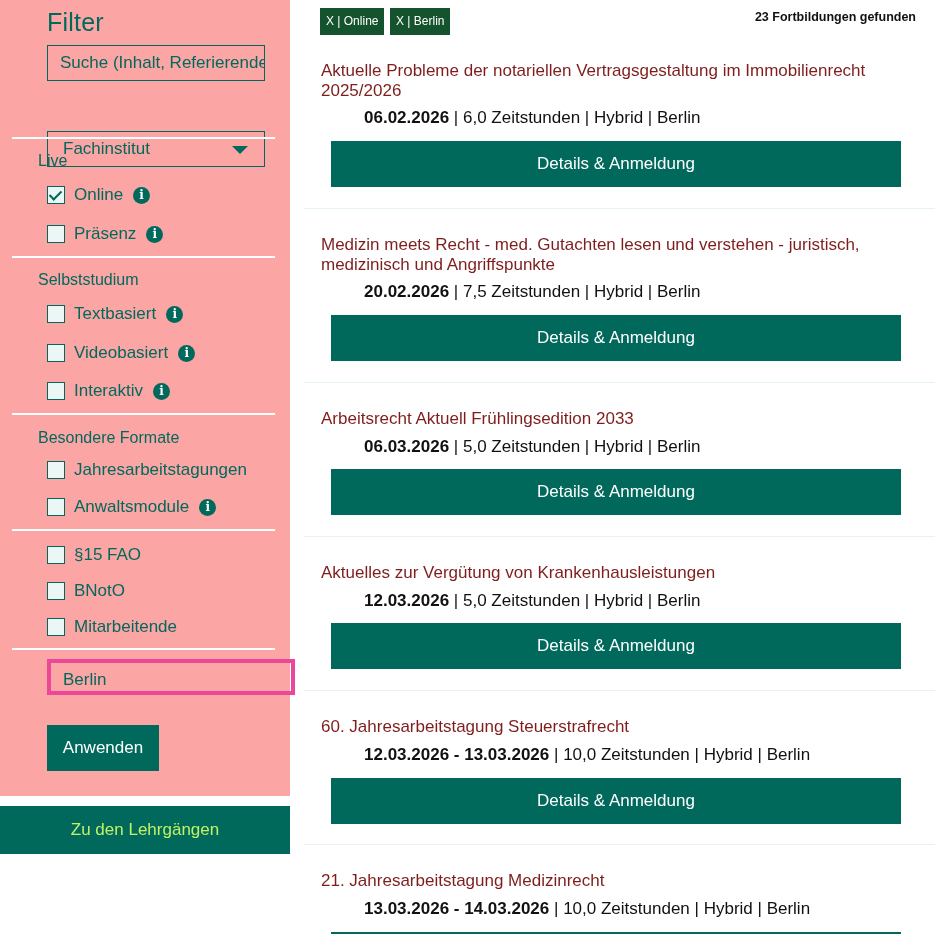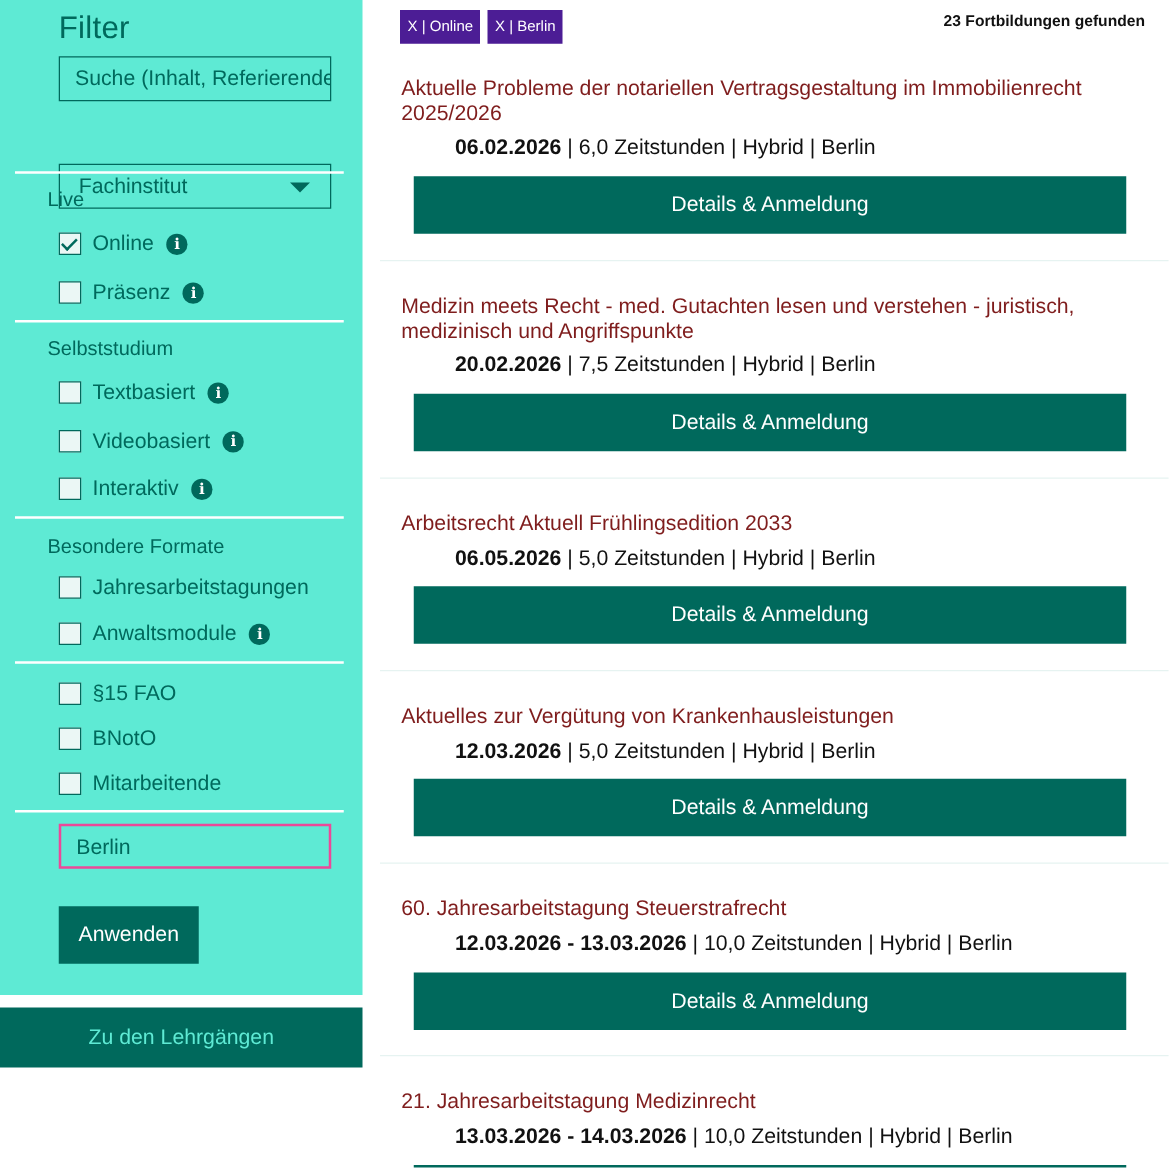--- a/index.html
+++ b/index.html
@@ -1,21 +1,21 @@
 <!DOCTYPE html>
 <html><head>
 <meta charset="utf-8">
 <style>
   * { box-sizing: border-box; margin: 0; padding: 0; }
   html, body { width: 935px; height: 934px; overflow: hidden; background: #ffffff; }
   body { font-family: "Liberation Sans", sans-serif; color: #111; position: relative; }
 
   .sidebar {
     position: absolute; left: 0; top: 0; width: 290px; height: 796px;
-    background: #5eead4;
+    background: #fca5a5;
   }
   .filter-title {
     position: absolute; left: 47px; top: 8px; font-size: 25px; color: #00695c; letter-spacing: 0.2px;
   }
   .search-input {
     position: absolute; left: 47px; top: 45px; width: 218px; height: 36px;
     border: 1px solid #00695c; background: transparent; font-size: 17px; color: #00695c;
     padding: 0 12px; font-family: "Liberation Sans", sans-serif; white-space: nowrap; overflow: hidden;
     line-height: 34px;
   }
@@ -37,34 +37,34 @@
     content: ""; position: absolute; left: 4px; top: 1px; width: 5px; height: 10px;
     border: solid #00695c; border-width: 0 2.5px 2.5px 0; transform: rotate(45deg);
   }
   .cb-label { font-size: 17px; color: #00695c; }
   .info-icon {
     width: 17px; height: 17px; border-radius: 50%; background: #00695c; color: #fff;
     font-size: 12px; font-weight: bold; text-align: center; line-height: 17px; margin-left: 10px;
     font-family: "DejaVu Serif", serif;
   }
   .city-input {
-    position: absolute; left: 47px; top: 659px; width: 218px; height: 36px;
-    border: 2px solid #ec4899; font-size: 17px; color: #00695c; padding: 0 12px; line-height: 34px;
+    position: absolute; left: 47px; top: 659px; width: 248px; height: 36px;
+    border: 4px solid #ec4899; font-size: 17px; color: #00695c; padding: 0 12px; line-height: 34px;
   }
   .apply-btn {
     position: absolute; left: 47px; top: 725px; width: 112px; height: 46px;
     background: #00695c; color: #fff; font-size: 17px; text-align: center; line-height: 46px;
   }
   .lehrgang-btn {
     position: absolute; left: 0; top: 806px; width: 290px; height: 48px;
-    background: #00695c; color: #5eead4; font-size: 17px; text-align: center; line-height: 48px;
+    background: #00695c; color: #bef264; font-size: 17px; text-align: center; line-height: 48px;
   }
 
   .chip {
-    position: absolute; top: 8px; height: 27px; background: #4c1d95; color: #fff;
+    position: absolute; top: 8px; height: 27px; background: #14532d; color: #fff;
     font-size: 12px; line-height: 27px; padding: 0 6px;
   }
   .result-count { position: absolute; right: 19px; top: 10px; font-size: 12.5px; font-weight: bold; color: #111; }
   .course-sep { position: absolute; left: 304px; width: 631px; height: 1px; background: #e6f3f1; }
   .course-title { position: absolute; left: 17px; width: 580px; font-size: 17px; line-height: 20px; color: #7f1d1d; }
   .course-meta { position: absolute; left: 17px; font-size: 17px; color: #111; white-space: nowrap; margin-left: 43px; }
   .course-meta b { font-weight: bold; }
   .details-btn {
     position: absolute; left: 27px; width: 570px; height: 46px; background: #00695c; color: #fff;
     font-size: 17px; text-align: center; line-height: 46px;
@@ -158,21 +158,21 @@
 <div class="course-meta" style="left:321px;top:108px"><b>06.02.2026</b><span> | 6,0 Zeitstunden | Hybrid | Berlin</span></div>
 <div class="details-btn" style="left:331px;top:141px">Details &amp; Anmeldung</div>
 <div class="course-sep" style="top:208px"></div>
 
 <div class="course-title" style="left:321px;top:235px">Medizin meets Recht - med. Gutachten lesen und verstehen - juristisch, medizinisch und Angriffspunkte</div>
 <div class="course-meta" style="left:321px;top:282px"><b>20.02.2026</b><span> | 7,5 Zeitstunden | Hybrid | Berlin</span></div>
 <div class="details-btn" style="left:331px;top:315px">Details &amp; Anmeldung</div>
 <div class="course-sep" style="top:382px"></div>
 
 <div class="course-title" style="left:321px;top:409px">Arbeitsrecht Aktuell Frühlingsedition 2033</div>
-<div class="course-meta" style="left:321px;top:437px"><b>06.05.2026</b><span> | 5,0 Zeitstunden | Hybrid | Berlin</span></div>
+<div class="course-meta" style="left:321px;top:437px"><b>06.03.2026</b><span> | 5,0 Zeitstunden | Hybrid | Berlin</span></div>
 <div class="details-btn" style="left:331px;top:469px">Details &amp; Anmeldung</div>
 <div class="course-sep" style="top:536px"></div>
 
 <div class="course-title" style="left:321px;top:563px">Aktuelles zur Vergütung von Krankenhausleistungen</div>
 <div class="course-meta" style="left:321px;top:591px"><b>12.03.2026</b><span> | 5,0 Zeitstunden | Hybrid | Berlin</span></div>
 <div class="details-btn" style="left:331px;top:623px">Details &amp; Anmeldung</div>
 <div class="course-sep" style="top:690px"></div>
 
 <div class="course-title" style="left:321px;top:717px">60. Jahresarbeitstagung Steuerstrafrecht</div>
 <div class="course-meta" style="left:321px;top:745px"><b>12.03.2026 - 13.03.2026</b><span> | 10,0 Zeitstunden | Hybrid | Berlin</span></div>

